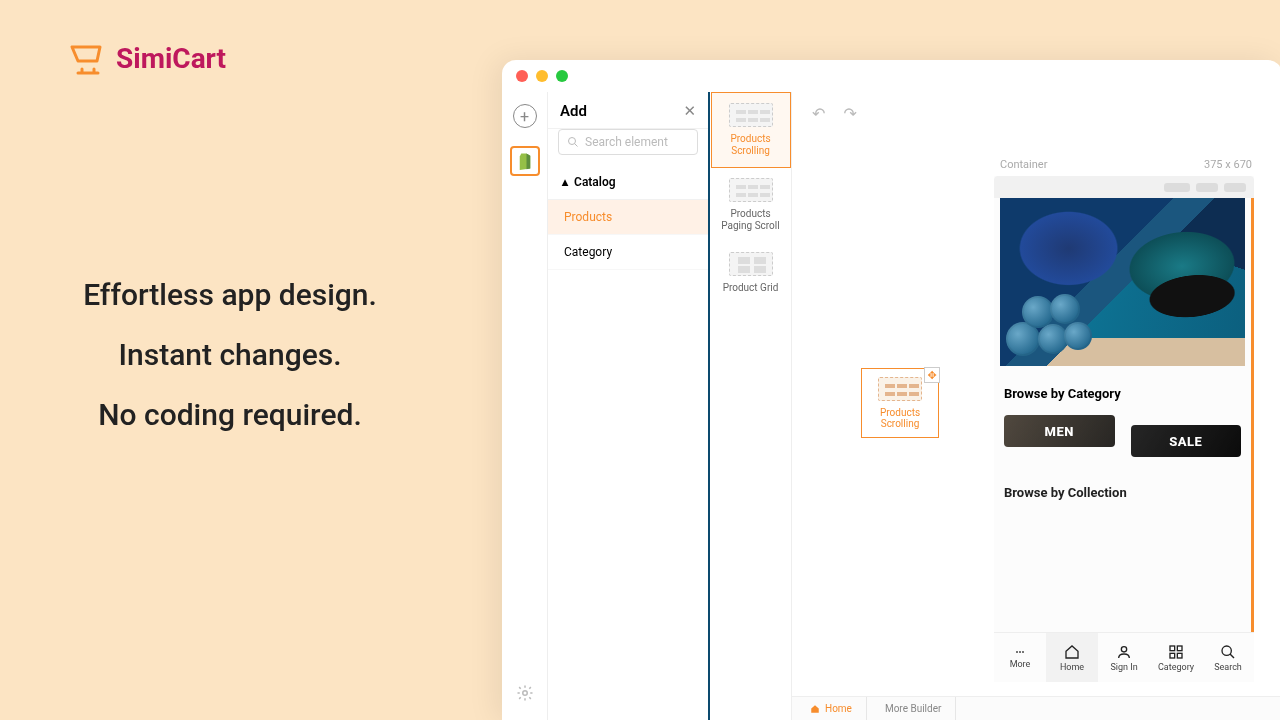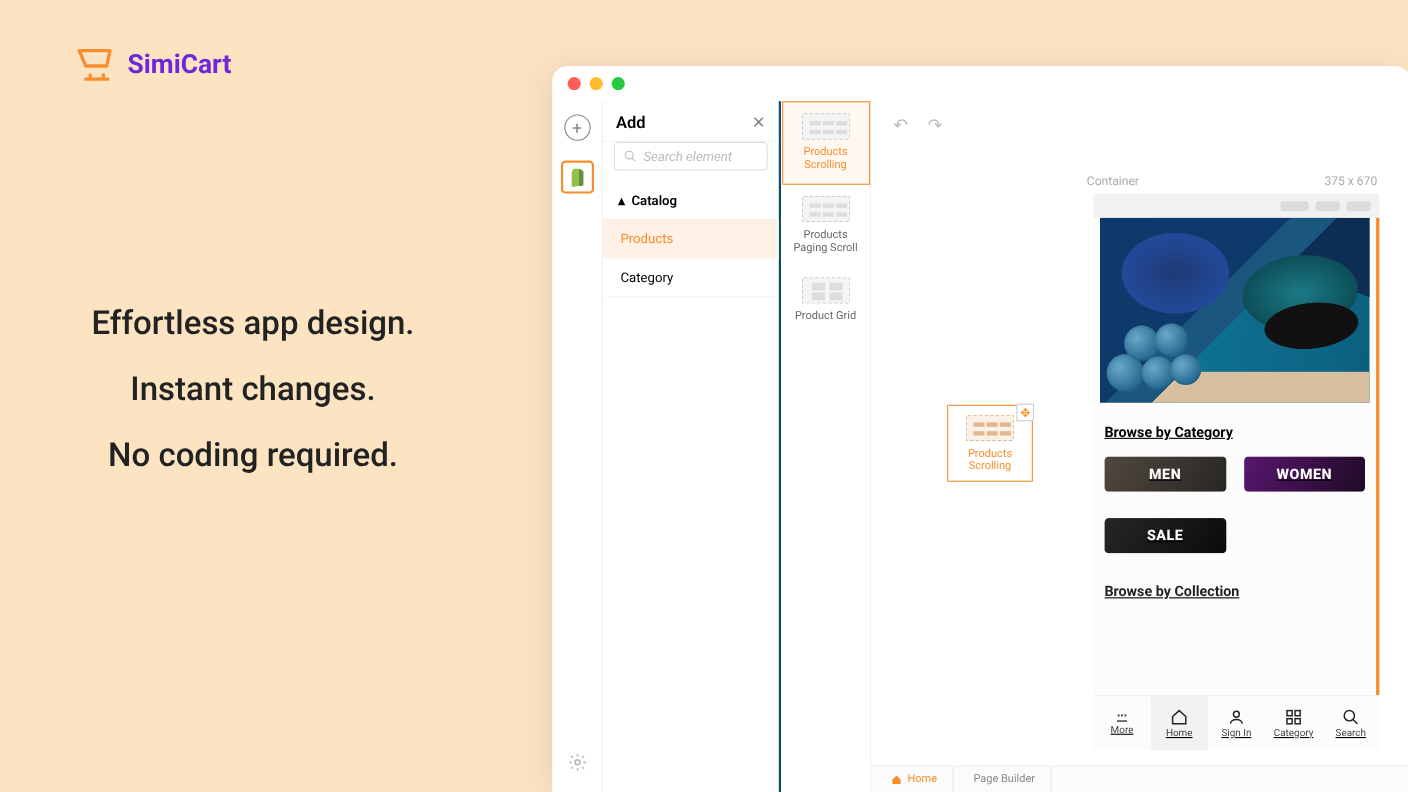--- a/index.html
+++ b/index.html
@@ -9,21 +9,21 @@
     font-family: -apple-system, "Segoe UI", Roboto, sans-serif;
     position: relative;
     overflow: hidden;
   }
 
   
   .logo {
     position: absolute; left: 68px; top: 42px;
     display: flex; align-items: center; gap: 8px;
   }
-  .logo-text { font-size: 24px; font-weight: 700; color: #6d28d9; }
+  .logo-text { font-size: 28px; font-weight: 700; color: #be185d; }
   .logo-ico {
     width: 40px; height: 32px; position: relative;
   }
   .logo-ico svg { width: 100%; height: 100%; }
 
   .headline {
     position: absolute; left: 0; top: 265px; width: 460px;
     text-align: center; color: #222;
     font-size: 30px; font-weight: 500; line-height: 2;
   }
@@ -73,21 +73,21 @@
     display:flex;align-items:center;justify-content:space-between;
     padding: 10px 12px 8px; border-bottom:1px solid #f1f1f1;
   }
   .panel-title{font-size:15px;font-weight:600;}
   .close-x{color:#888;font-size:15px;cursor:pointer;}
 
   .search-box{
     margin: 0 10px 10px;
     border:1px solid #ddd;border-radius:4px;
     display:flex;align-items:center;gap:6px;
-    padding:5px 8px; color:#bbb; font-size:12px;font-style:italic;
+    padding:5px 8px; color:#bbb; font-size:12px;
   }
   .cat-header{
     font-size:12px; font-weight:600; padding:10px 14px;
     display:flex;align-items:center;gap:6px;cursor:pointer;
     border-bottom:1px solid #f1f1f1;
   }
   .subitem{
     font-size:12px; padding:10px 16px; cursor:pointer;
     border-bottom:1px solid #f7f7f7;
   }
@@ -128,21 +128,21 @@
   }
 
   .canvas{
     flex:1; position:relative; background:#fff; min-width:0;
   }
   .canvas-tools{
     position:absolute; left:20px; top:12px; display:flex; gap:18px;
     color:#bbb; font-size:16px;
   }
   .canvas-header{
-    position:absolute; top:66px; left:196px; right:30px;
+    position:absolute; top:66px; left:208px; right:30px;
     display:flex; justify-content:space-between;
     font-size:11px; color:#aaa;
   }
 
   .ghost-drag{
     position:absolute; left:69px; top:276px;
     width:78px; padding:8px 4px; text-align:center;
     font-size:10px; color:#f78d2d;
     border:1px solid #f78d2d; background:#fff;
   }
@@ -162,21 +162,21 @@
     position:absolute; right:-2px; top:-2px;
     width:16px;height:16px; background:#fff;
     display:flex;align-items:center;justify-content:center;
     border:1px solid #ccc;font-size:11px;
   }
 
   .device{
     position:absolute; right:28px; top:84px;
     width:260px; height:506px;
     background:#fcfcfc;
-    display:flex;flex-direction:column;text-decoration:underline;
+    display:flex;flex-direction:column;
   }
   .dev-top{
     height:22px;background:#f1f1f1;border-radius:4px 4px 0 0;
     display:flex;justify-content:flex-end;align-items:center;gap:6px;padding-right:8px;
   }
   .dev-top i{display:block;background:#dcdcdc;border-radius:3px;}
   .dev-top i:nth-child(1){width:26px;height:9px;}
   .dev-top i:nth-child(2){width:22px;height:9px;}
   .dev-top i:nth-child(3){width:22px;height:9px;}
   .dev-scroll{
@@ -362,21 +362,20 @@
             <span class="dumbbell d1"></span>
               <span class="dumbbell d2"></span>
               <span class="dumbbell d3"></span>
             <span class="dumbbell d4"></span>
               <span class="dumbbell d5"></span>
             <span class="shoe"></span>
           </div>
           <div class="section-title">Browse by Category</div>
           <div class="cats">
             <div class="cat">MEN</div>
-            <div class="cat women">WOMEN</div>
             <div class="cat sale">SALE</div>
           </div>
           <div class="section-title cut">Browse by Collection</div>
         </div>
         <div class="devnav">
           <div class="ni">
             <span>•••</span>
             <span>More</span>
           </div>
           <div class="ni active">
@@ -412,18 +411,18 @@
       </div>
 
       <div class="breadcrumb">
         <div class="crumb home">
           <svg width="10" height="10" viewBox="0 0 24 24" fill="#f78d2d">
               <path d="M3 11l9-8 9 8v10H3z"></path>
             </svg>
           <span>Home</span>
         </div>
         <div class="crumb">
-          <span>Page Builder</span>
+          <span>More Builder</span>
         </div>
       </div>
     </div>
   </div>
 </div>
 
 </body></html>

